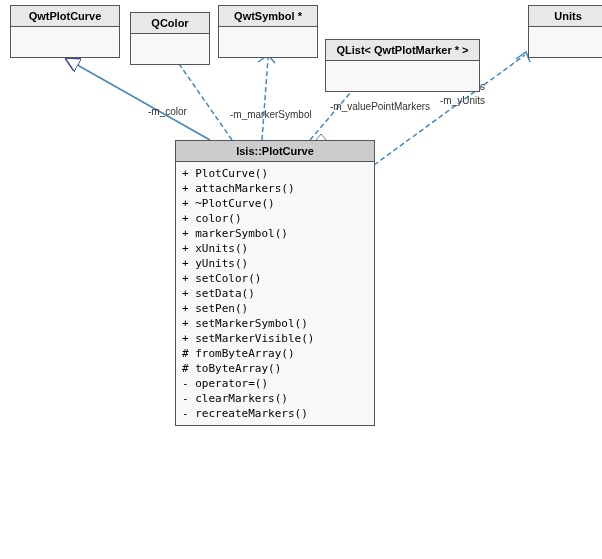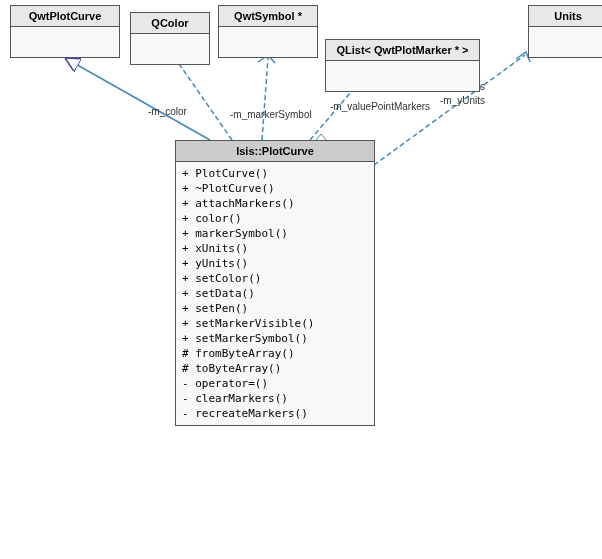--- a/index.html
+++ b/index.html
@@ -189,31 +189,31 @@
     </div>
     <div class="uml-class-body" style="height:30px;"></div>
   </div>
 
   <div class="uml-class main-class">
     <div class="uml-class-header">
       <span>Isis::PlotCurve</span>
     </div>
     <div class="uml-class-body">
       <div class="method">+ PlotCurve()</div>
+      <div class="method">+ attachMarkers()</div>
       <div class="method">+ ~PlotCurve()</div>
-      <div class="method">+ attachMarkers()</div>
       <div class="method">+ color()</div>
       <div class="method">+ markerSymbol()</div>
       <div class="method">+ xUnits()</div>
       <div class="method">+ yUnits()</div>
       <div class="method">+ setColor()</div>
       <div class="method">+ setData()</div>
       <div class="method">+ setPen()</div>
+      <div class="method">+ setMarkerSymbol()</div>
       <div class="method">+ setMarkerVisible()</div>
-      <div class="method">+ setMarkerSymbol()</div>
       <div class="method"># fromByteArray()</div>
       <div class="method"># toByteArray()</div>
       <div class="method">- operator=()</div>
       <div class="method">- clearMarkers()</div>
       <div class="method">- recreateMarkers()</div>
     </div>
   </div>
 
 </div>
 

